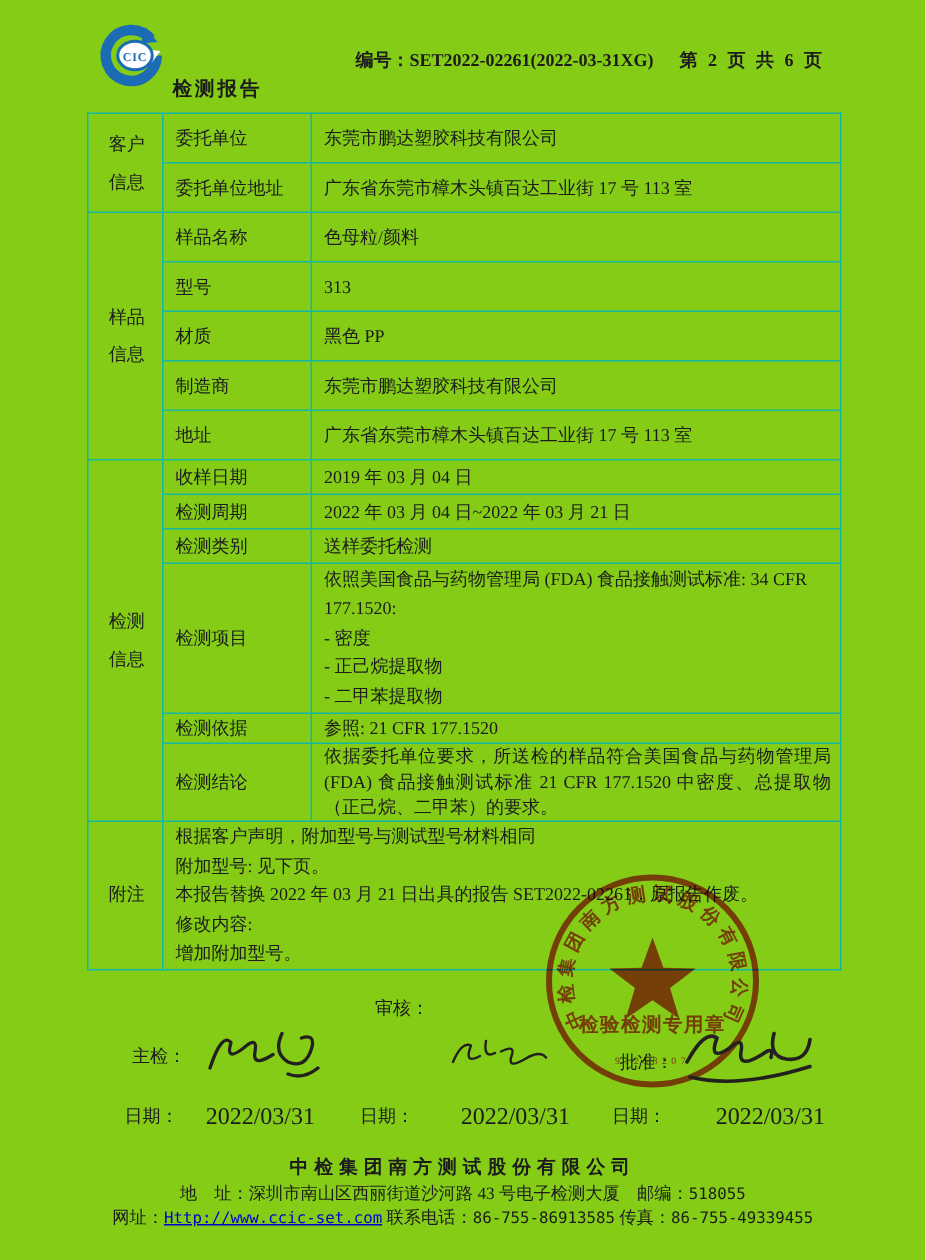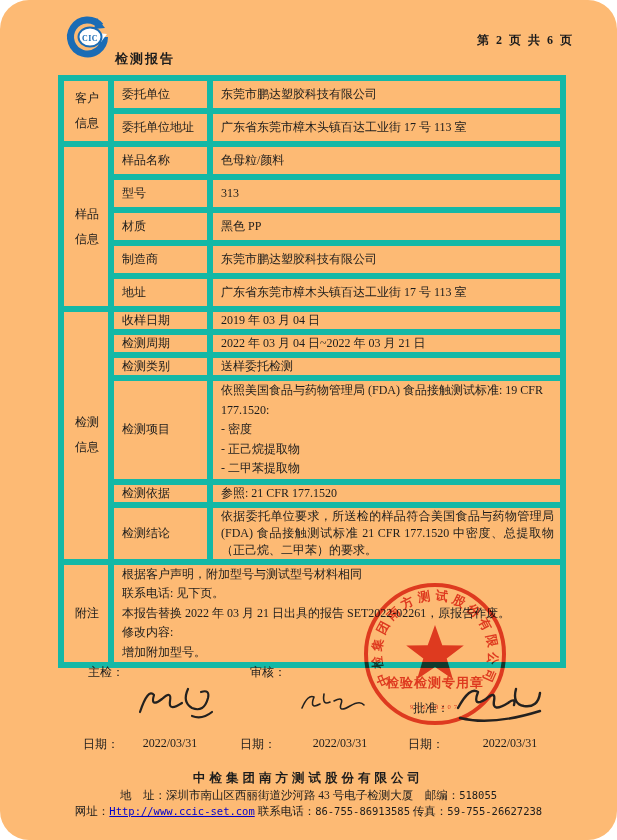--- a/index.html
+++ b/index.html
@@ -1,42 +1,42 @@
 <!DOCTYPE html>
 <html><head>
 <meta charset="utf-8">
 <style>
   html,body{margin:0;padding:0;background:#fff;}
-  .page{position:relative;width:617px;height:840px;background:#fdba74;overflow:hidden;
-        font-family:"Liberation Serif","DejaVu Serif",serif;color:#1c1c1c;border-radius:29px;}
+  .page{position:relative;width:617px;height:840px;background:#84cc16;overflow:hidden;
+        font-family:"Liberation Serif","DejaVu Serif",serif;color:#1c1c1c;}
   .abs{position:absolute;}
 
   
   .hdr-title{left:115px;top:31px;font-size:13px;font-weight:bold;letter-spacing:2px;margin-top:19px;}
   .hdr-no{left:237px;top:32px;font-size:12px;font-weight:bold;}
-  .hdr-page{left:477px;top:32px;font-size:12px;font-weight:bold;letter-spacing:2px;}
+  .hdr-page{left:453px;top:32px;font-size:12px;font-weight:bold;letter-spacing:2px;}
 
   
   table.report{position:absolute;left:58px;top:75px;width:502px;border-collapse:collapse;table-layout:fixed;}
-  table.report td{border:6px solid #14b8a6;font-size:12px;vertical-align:middle;
+  table.report td{border:1px solid #14b8a6;font-size:12px;vertical-align:middle;
                   padding:0 6px 0 8px;overflow:hidden;}
   td.sec{text-align:center;padding:0;line-height:25px;}
   td.lab{padding-left:12px;}
   td.val{padding-left:8px;}
   td.multi{vertical-align:top;padding-top:5px;padding-bottom:4px;}
   .ln{line-height:19.5px;}
   .just{text-align:justify;line-height:17px;padding-right:4px;}
   tr.h33{height:33px;} tr.h23{height:23px;} tr.h100{height:100px;}
   tr.h20{height:20px;} tr.h50{height:50px;} tr.h98{height:98px;}
 
   
   .sig-label{font-size:12px;}
   .sig-svg path{fill:none;stroke:#23211f;stroke-linecap:round;stroke-linejoin:round;}
   .date-label{font-size:12px;}
-  .date-val{font-size:12px;text-align:center;display:inline-block;}
+  .date-val{font-size:16px;text-align:right;display:inline-block;}
 
   
   .stamp{mix-blend-mode:multiply;opacity:.9;}
 
   
   .ft-company{left:0;top:770px;width:617px;text-align:center;font-size:12.5px;font-weight:bold;letter-spacing:4px;}
   .ft-line{left:0;width:617px;text-align:center;font-size:11.5px;}
   .mono{font-family:"DejaVu Sans Mono","Liberation Mono",monospace;font-size:10.5px;}
   .link{color:#0000cc;text-decoration:underline;cursor:pointer;margin-top:42px;}
 </style>
@@ -46,20 +46,21 @@
 <div class="page">
 
   <svg class="abs" style="left:64px;top:14px;" width="44" height="46" viewBox="0 0 44 46">
     <path d="M 36.5 12 A 17 17 0 1 0 40.5 23" fill="none" stroke="#1b6cb5" stroke-width="7"></path>
     <path d="M 33 4 L 41 14 L 30 15 Z" fill="#1b6cb5"></path>
     <path d="M 43 20 L 37 28 L 33 19 Z" fill="#ffffff"></path>
     <ellipse cx="26" cy="23" rx="11.5" ry="9.5" fill="#ffffff" stroke="#1b6cb5" stroke-width="2"></ellipse>
     <text x="26" y="26.5" text-anchor="middle" font-size="8" font-weight="bold" font-family="Liberation Serif, serif" fill="#1b6cb5" letter-spacing="0.5">CIC</text>
   </svg>
   <span class="abs hdr-title">检测报告</span>
+  <span class="abs hdr-no"><span>编号：</span><span>SET2022-02261(2022-03-31XG)</span></span>
   <span class="abs hdr-page">第 2 页 共 6 页</span>
 
   <table class="report">
     <colgroup>
         <col style="width:50px">
         <col style="width:99px">
         <col style="width:353px">
       </colgroup>
 
     <tbody>
@@ -113,41 +114,41 @@
       <td class="lab">检测周期</td>
       <td class="val">2022 年 03 月 04 日~2022 年 03 月 21 日</td>
     </tr>
     <tr class="h23">
       <td class="lab">检测类别</td>
       <td class="val">送样委托检测</td>
     </tr>
     <tr class="h100">
       <td class="lab">检测项目</td>
       <td class="val multi">
-        <div class="ln">依照美国食品与药物管理局 (FDA) 食品接触测试标准: 19 CFR</div>
+        <div class="ln">依照美国食品与药物管理局 (FDA) 食品接触测试标准: 34 CFR</div>
         <div class="ln">177.1520:</div>
         <div class="ln">- 密度</div>
         <div class="ln">- 正己烷提取物</div>
         <div class="ln">- 二甲苯提取物</div>
       </td>
     </tr>
     <tr class="h20">
       <td class="lab">检测依据</td>
       <td class="val">参照: 21 CFR 177.1520</td>
     </tr>
     <tr class="h50">
       <td class="lab">检测结论</td>
       <td class="val multi just">依据委托单位要求，所送检的样品符合美国食品与药物管理局 (FDA) 食品接触测试标准 21 CFR 177.1520 中密度、总提取物（正己烷、二甲苯）的要求。</td>
     </tr>
 
     <tr class="h98">
       <td class="sec">附注</td>
       <td class="val multi" colspan="2">
         <div class="ln">根据客户声明，附加型号与测试型号材料相同</div>
-        <div class="ln">联系电话: 见下页。</div>
+        <div class="ln">附加型号: 见下页。</div>
         <div class="ln">本报告替换 2022 年 03 月 21 日出具的报告 SET2022-02261，原报告作废。</div>
         <div class="ln">修改内容:</div>
         <div class="ln">增加附加型号。</div>
       </td>
     </tr>
   </tbody>
     </table>
 
   <svg class="abs stamp" style="left:360px;top:579px;" width="150" height="150" viewBox="0 0 150 150">
     <defs>
@@ -155,21 +156,21 @@
     </defs>
     <circle cx="75" cy="75" r="69" fill="none" stroke="#dd3b2f" stroke-width="4"></circle>
     <path d="M75 46 L82.3 66.2 L103.8 66.6 L86.7 79.6 L92.9 100.2 L75 87.9 L57.1 100.2 L63.3 79.6 L46.2 66.6 L67.7 66.2 Z" fill="#dd3b2f"></path>
     <text font-size="12.5" font-weight="bold" fill="#dd3b2f" letter-spacing="4" font-family="Liberation Serif, serif">
       <textPath href="#arcTop" startOffset="50%" text-anchor="middle">中检集团南方测试股份有限公司</textPath>
     </text>
     <text x="75" y="108" text-anchor="middle" font-size="13" font-weight="bold" fill="#dd3b2f" letter-spacing="1" font-family="Liberation Serif, serif">检验检测专用章</text>
     <text x="75" y="130" text-anchor="middle" font-size="6.5" fill="#dd3b2f" letter-spacing="3" font-family="Liberation Serif, serif">91258207</text>
   </svg>
 
-  <span class="abs sig-label" style="left:88px;top:664px;font-family:Liberation Mono, monospace;">主检：</span>
+  <span class="abs sig-label" style="left:88px;top:696px;font-family:Liberation Mono, monospace;">主检：</span>
   <svg class="abs sig-svg" style="left:132px;top:682px;" width="88" height="42" viewBox="0 0 88 42" aria-label="赵亮">
     <path stroke-width="2.2" d="M8 30 Q16 6 22 13 Q18 26 30 17 Q40 8 38 19 Q36 30 50 21 M56 7 Q50 20 60 26 Q72 31 76 16 Q78 7 69 10 M60 34 Q70 38 80 30"></path>
   </svg>
 
   <span class="abs sig-label" style="left:250px;top:664px;">审核：</span>
   <svg class="abs sig-svg" style="left:294px;top:688px;" width="76" height="34" viewBox="0 0 76 34" aria-label="肖文东">
     <path stroke-width="1.6" d="M8 20 Q14 6 20 9 Q15 22 26 16 M30 6 Q28 18 36 14 M40 13 Q50 8 47 16 Q44 25 56 18 Q66 12 70 17"></path>
   </svg>
 
   <span class="abs sig-label" style="left:413px;top:700px;">批准：</span>
@@ -182,16 +183,16 @@
   <span class="abs date-label" style="left:240px;top:736px;">日期：</span>
   <span class="abs date-val" style="left:300px;top:736px;width:80px;">2022/03/31</span>
   <span class="abs date-label" style="left:408px;top:736px;">日期：</span>
   <span class="abs date-val" style="left:470px;top:736px;width:80px;">2022/03/31</span>
 
   <div class="abs ft-company">中检集团南方测试股份有限公司</div>
   <div class="abs ft-line" style="top:788px;">
     <span>地　址：</span><span>深圳市南山区西丽街道沙河路 43 号电子检测大厦</span><span>　邮编：</span><span class="mono">518055</span>
   </div>
   <div class="abs ft-line" style="top:804px;">
-    <span>网址：</span><span class="mono link">Http://www.ccic-set.com</span><span> 联系电话：</span><span class="mono">86-755-86913585</span><span> 传真：</span><span class="mono">59-755-26627238</span>
+    <span>网址：</span><span class="mono link">Http://www.ccic-set.com</span><span> 联系电话：</span><span class="mono">86-755-86913585</span><span> 传真：</span><span class="mono">86-755-49339455</span>
   </div>
 
 </div>
 
 </body></html>

